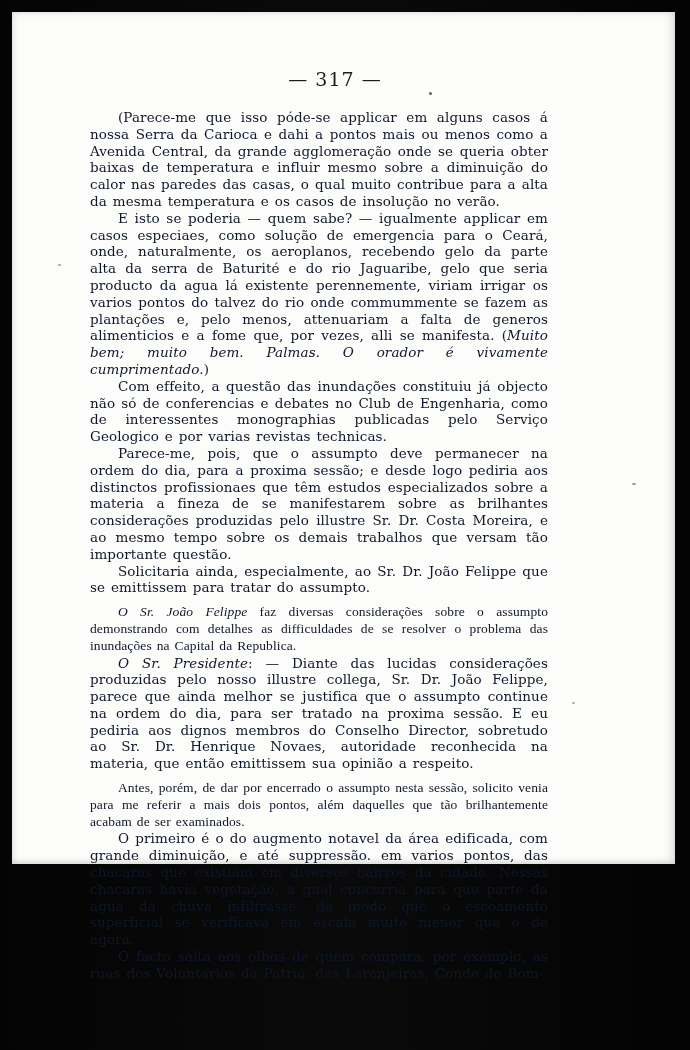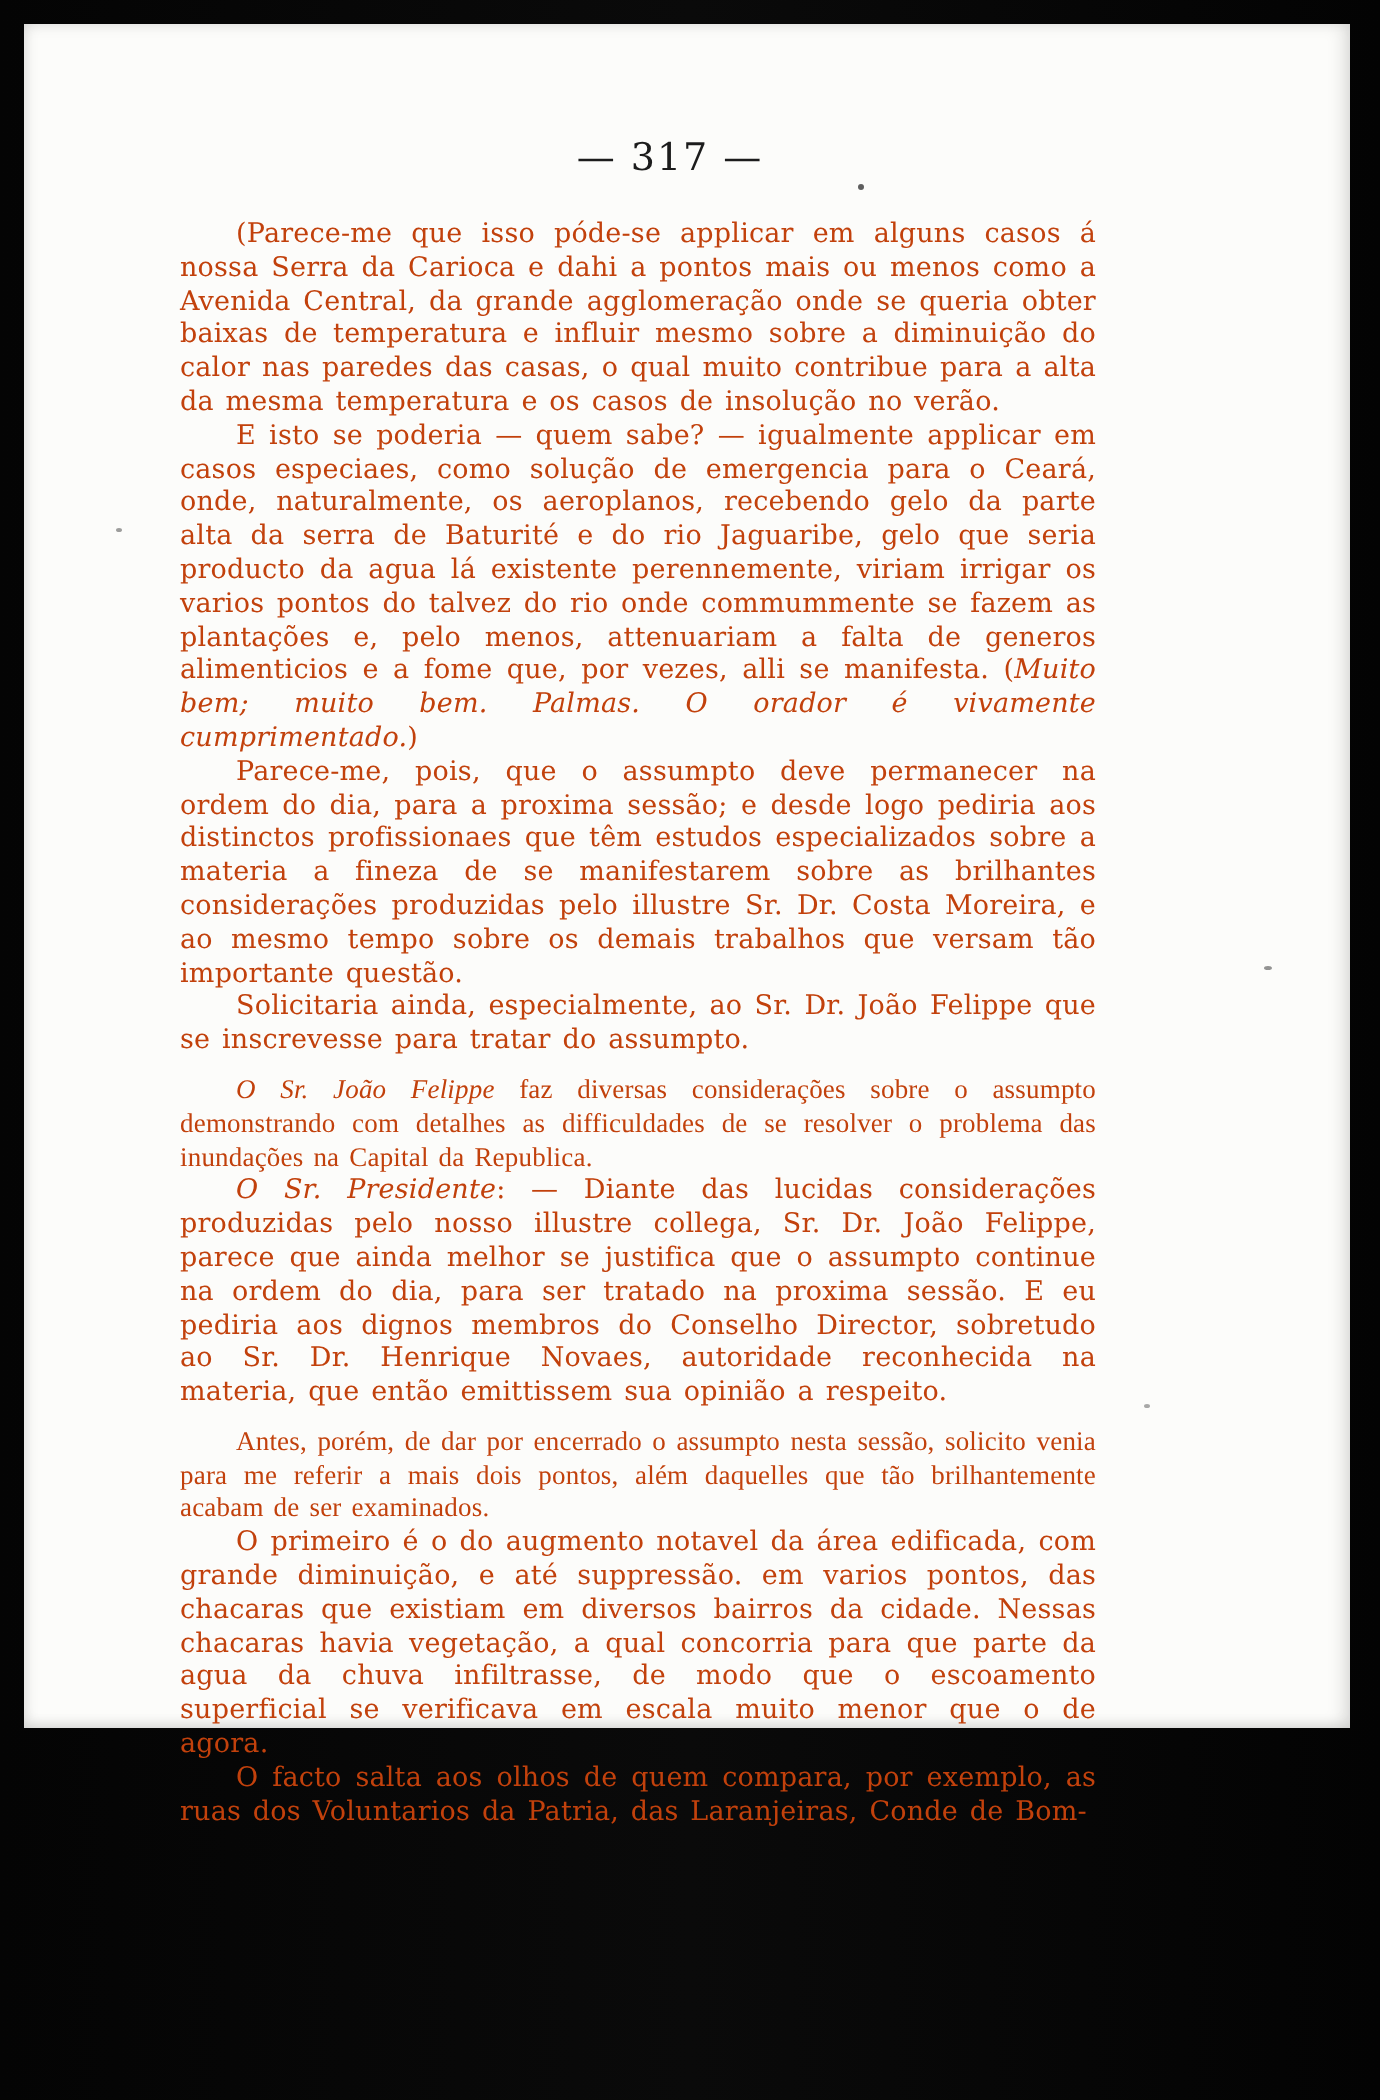--- a/index.html
+++ b/index.html
@@ -39,21 +39,21 @@
     font-size: 19px;
     letter-spacing: 1px;
     color: #1c1c1c;
     white-space: nowrap;
   }
   .page-body {
     position: absolute;
     left: 78px;
     top: 97px;
     width: 458px;
-    color: #c2410c;
+    color: #0f172a;
   }
   .para {
     margin: 0;
     text-indent: 28px;
     text-align: justify;
     font-size: 13.5px;
     line-height: 16.8px;
     word-spacing: 1.5px;
     letter-spacing: 0.1px;
   }
@@ -76,22 +76,23 @@
 </style>
 </head>
 <body>
 
 <div class="scan-frame">
   <div class="page">
     <div class="page-number">— 317 —</div>
     <div class="page-body">
         <p class="para"><span class="seg">(Parece-me que isso póde-se applicar em alguns casos á nossa Serra da Carioca e dahi a pontos mais ou menos como a Avenida Central, da grande agglomeração onde se queria obter baixas de temperatura e influir mesmo sobre a diminuição do calor nas paredes das casas, o qual muito contribue para a alta da mesma temperatura e os casos de insolução no verão.</span></p>
         <p class="para"><span class="seg">E isto se poderia — quem sabe? — igualmente applicar em casos especiaes, como solução de emergencia para o Ceará, onde, naturalmente, os aeroplanos, recebendo gelo da parte alta da serra de Baturité e do rio Jaguaribe, gelo que seria producto da agua lá existente perennemente, viriam irrigar os varios pontos do talvez do rio onde commummente se fazem as plantações e, pelo menos, attenuariam a falta de generos alimenticios e a fome que, por vezes, alli se manifesta. (</span><span class="seg italic">Muito bem; muito bem. Palmas. O orador é vivamente cumprimentado.</span><span class="seg">)</span></p>
+        <p class="para"><span class="seg">Com effeito, a questão das inundações constituiu já objecto não só de conferencias e debates no Club de Engenharia, como de interessentes monographias publicadas pelo Serviço Geologico e por varias revistas technicas.</span></p>
         <p class="para"><span class="seg">Parece-me, pois, que o assumpto deve permanecer na ordem do dia, para a proxima sessão; e desde logo pediria aos distinctos profissionaes que têm estudos especializados sobre a materia a fineza de se manifestarem sobre as brilhantes considerações produzidas pelo illustre Sr. Dr. Costa Moreira, e ao mesmo tempo sobre os demais trabalhos que versam tão importante questão.</span></p>
-        <p class="para"><span class="seg">Solicitaria ainda, especialmente, ao Sr. Dr. João Felippe que se inscrevesse para tratar do assumpto.</span></p>
+        <p class="para"><span class="seg">Solicitaria ainda, especialmente, ao Sr. Dr. João Felippe que se emittissem para tratar do assumpto.</span></p>
         <p class="para gap-before"><span class="seg italic">O Sr. João Felippe</span><span class="seg"> faz diversas considerações sobre o assumpto demonstrando com detalhes as difficuldades de se resolver o problema das inundações na Capital da Republica.</span></p>
         <p class="para"><span class="seg italic">O Sr. Presidente</span><span class="seg">: — Diante das lucidas considerações produzidas pelo nosso illustre collega, Sr. Dr. João Felippe, parece que ainda melhor se justifica que o assumpto continue na ordem do dia, para ser tratado na proxima sessão. E eu pediria aos dignos membros do Conselho Director, sobretudo ao Sr. Dr. Henrique Novaes, autoridade reconhecida na materia, que então emittissem sua opinião a respeito.</span></p>
         <p class="para gap-before"><span class="seg">Antes, porém, de dar por encerrado o assumpto nesta sessão, solicito venia para me referir a mais dois pontos, além daquelles que tão brilhantemente acabam de ser examinados.</span></p>
         <p class="para"><span class="seg">O primeiro é o do augmento notavel da área edificada, com grande diminuição, e até suppressão. em varios pontos, das chacaras que existiam em diversos bairros da cidade. Nessas chacaras havia vegetação, a qual concorria para que parte da agua da chuva infiltrasse, de modo que o escoamento superficial se verificava em escala muito menor que o de agora.</span></p>
         <p class="para"><span class="seg">O facto salta aos olhos de quem compara, por exemplo, as ruas dos Voluntarios da Patria, das Laranjeiras, Conde de Bom-</span></p>
       </div>
     <div class="speck s1"></div>
     <div class="speck s2"></div>
     <div class="speck s3"></div>
     <div class="speck s4"></div>

